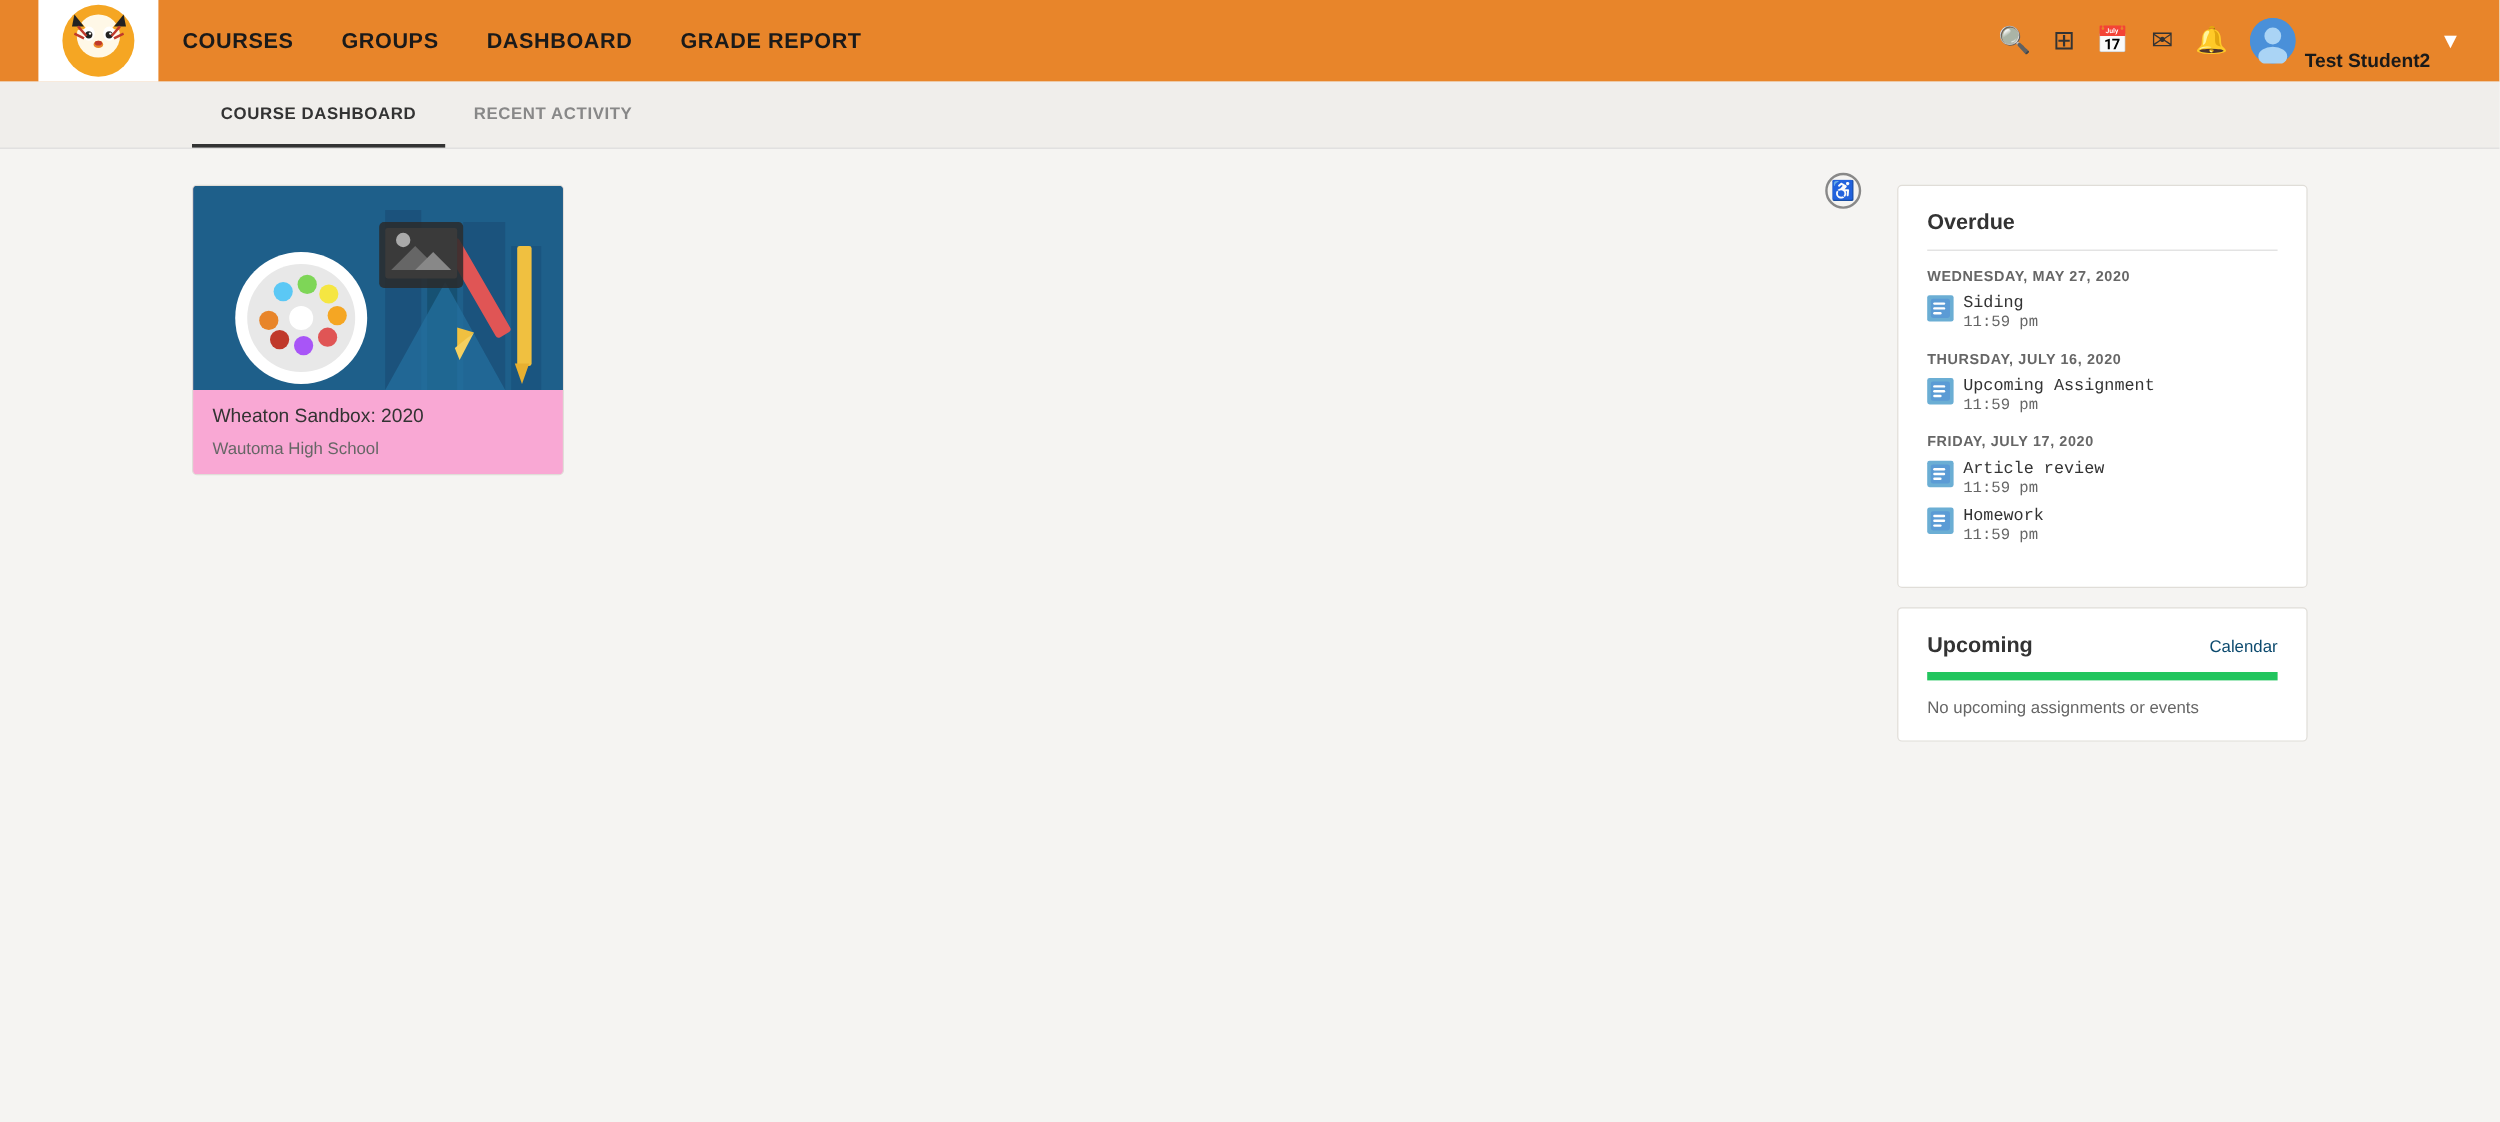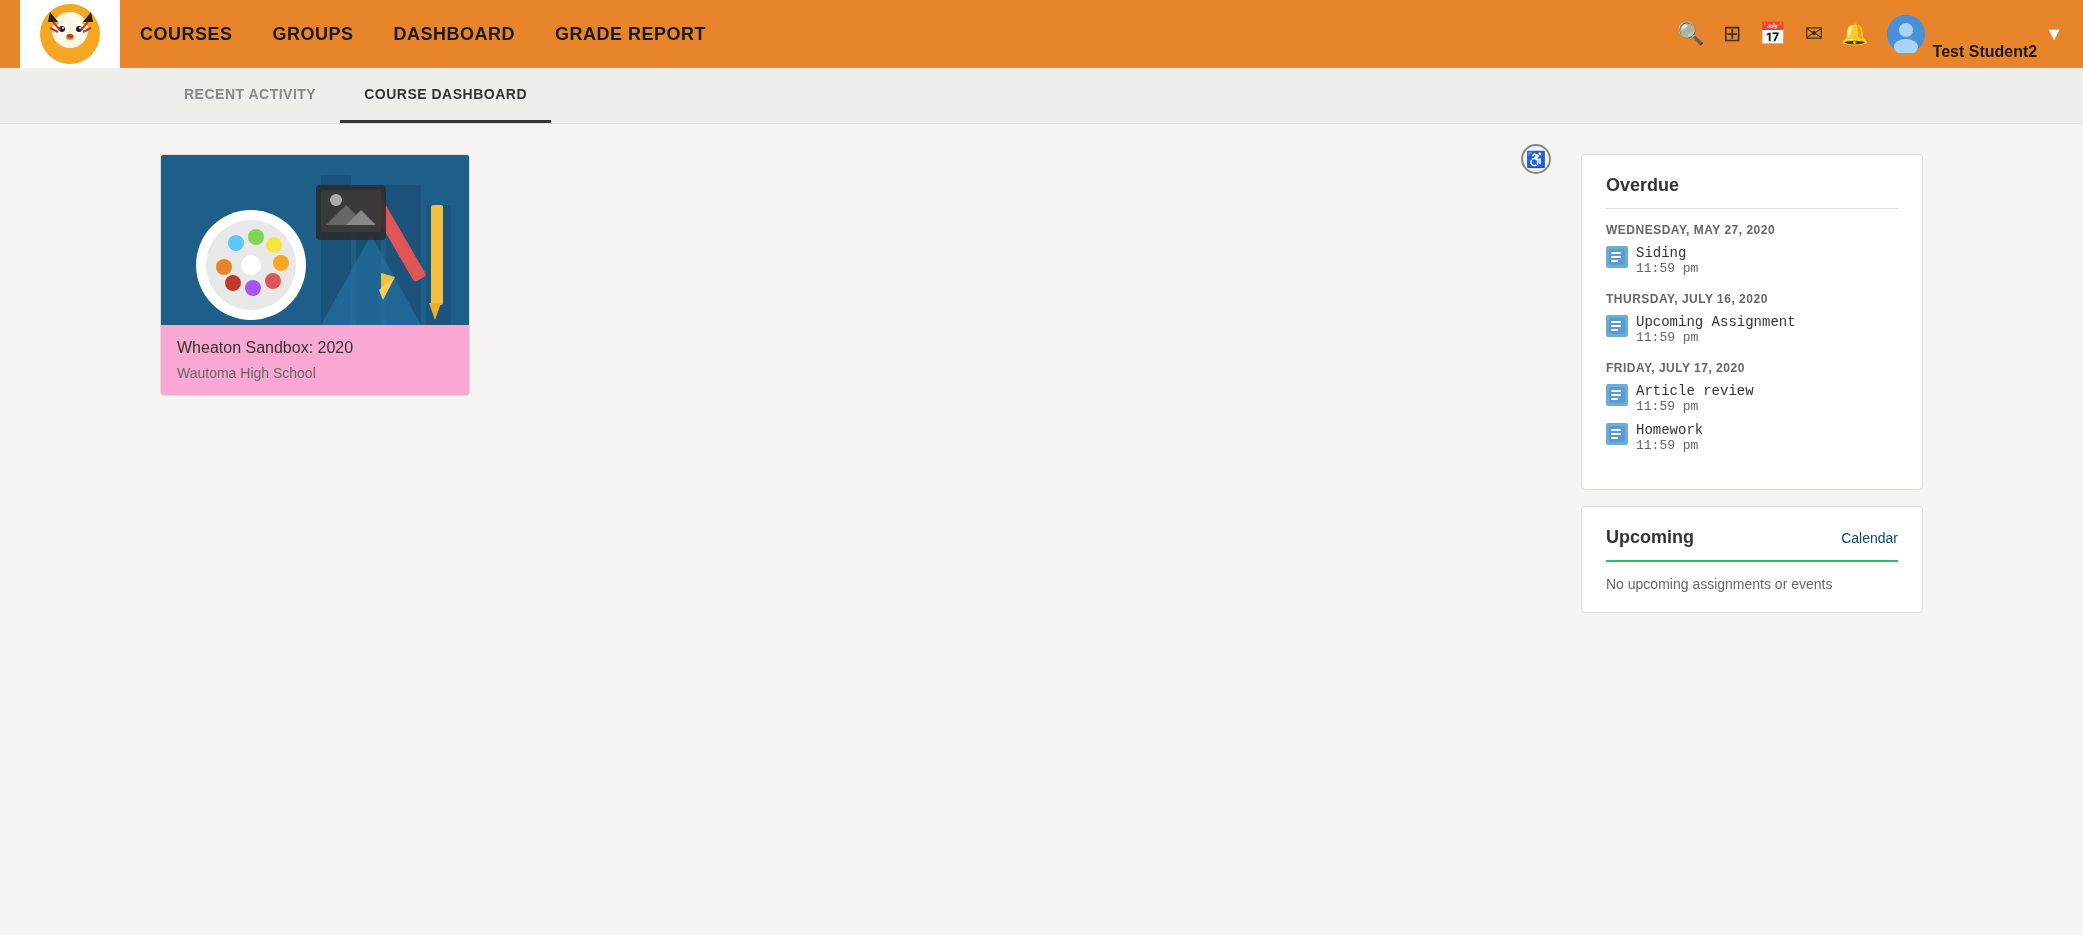--- a/index.html
+++ b/index.html
@@ -4,21 +4,21 @@
   <style>
     * { margin: 0; padding: 0; box-sizing: border-box; }
     body { font-family: Arial, sans-serif; background: #f5f4f2; min-height: 935px; }
 
     
     .header {
       background: #e8852a;
       height: 68px;
       display: flex;
       align-items: center;
-      padding: 0 20px;
+      padding: 0 32px;
     }
     .logo-area {
       width: 100px;
       height: 68px;
       display: flex;
       align-items: center;
       justify-content: center;
       background: white;
       margin-right: 20px;
       flex-shrink: 0;
@@ -204,21 +204,21 @@
     }
     .assignment-time {
       font-size: 13px;
       color: #666;
     }
     .sidebar-section-header {
       display: flex;
       justify-content: space-between;
       align-items: center;
       padding-bottom: 12px;
-      border-bottom: 2px solid #22c55e;
+      border-bottom: 7px solid #22c55e;
       margin-bottom: 14px;
     }
     .upcoming-title {
       font-size: 18px;
       font-weight: bold;
       color: #333;
     }
     .calendar-link {
       font-size: 14px;
       color: #0c4a6e;
@@ -303,22 +303,22 @@
           <ellipse cx="19" cy="32" rx="12" ry="8" fill="#aad4f5"></ellipse>
         </svg>
       </div>
       <span class="user-name">Test Student2</span>
       <span class="dropdown-arrow">▼</span>
     </div>
   </div>
 </header>
 
 <div class="tabs-bar">
+  <div class="tab active">COURSE DASHBOARD</div>
   <div class="tab">RECENT ACTIVITY</div>
-  <div class="tab active">COURSE DASHBOARD</div>
 </div>
 
 <div class="main-content">
 
   <div class="courses-area">
     <div class="accessibility-icon">♿</div>
 
     <div class="course-card">
       <div class="course-thumbnail">
         

